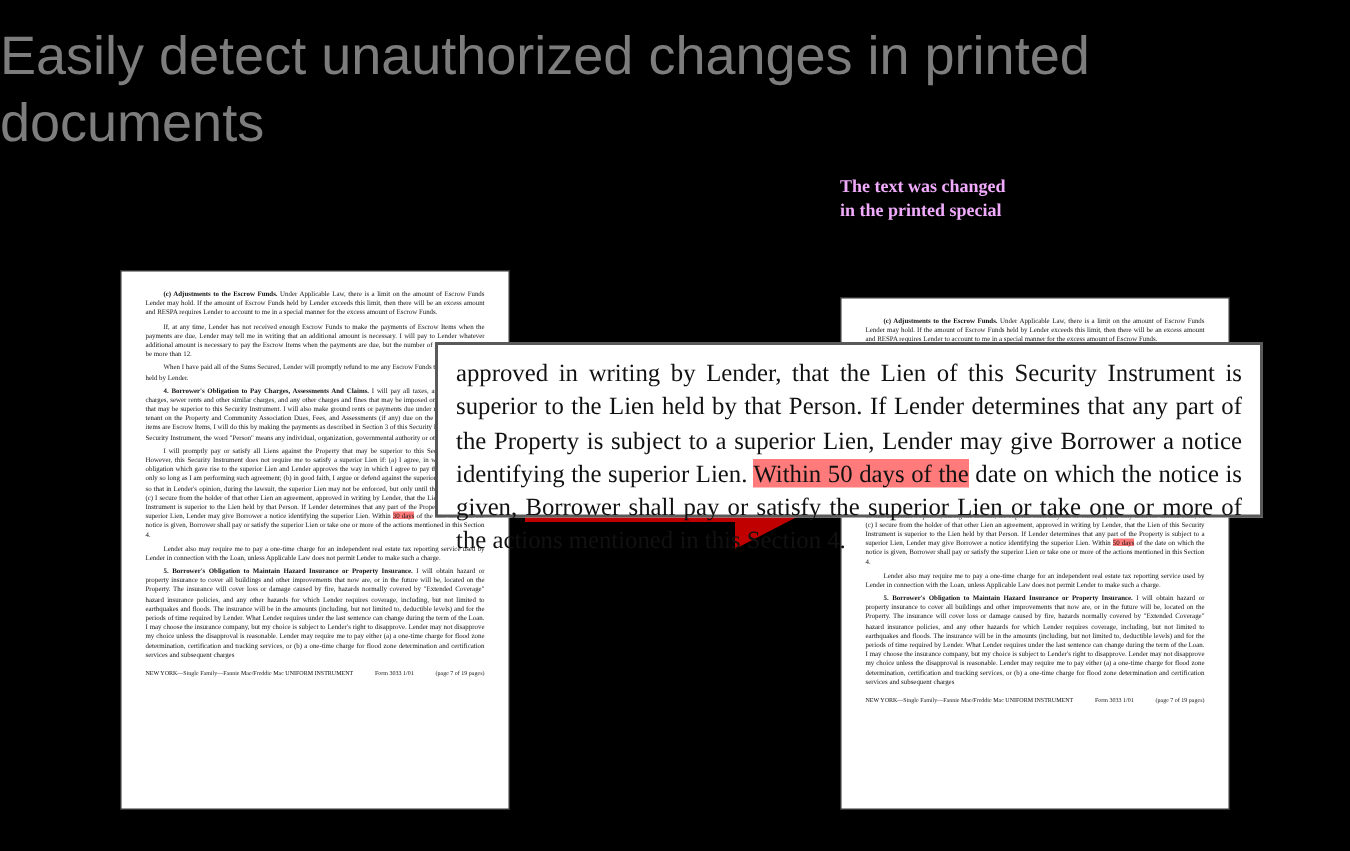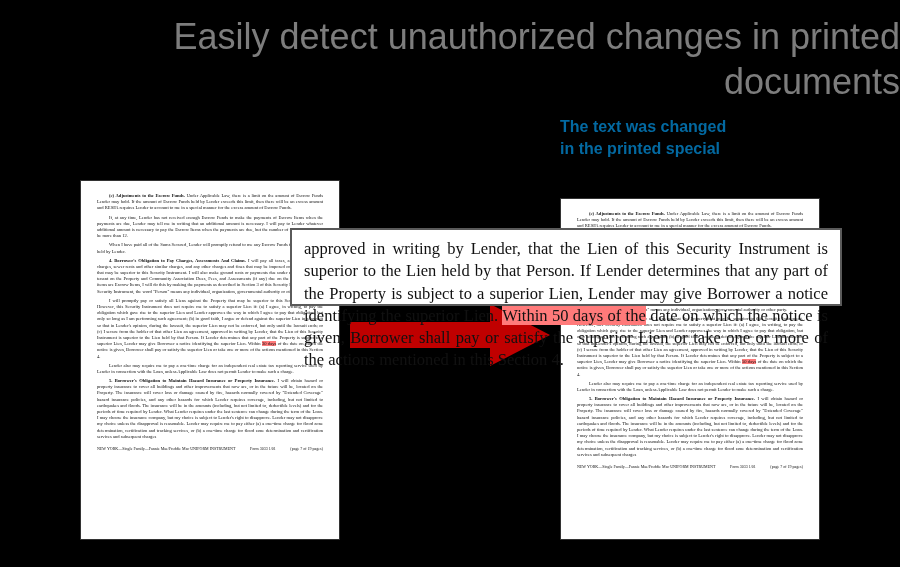--- a/index.html
+++ b/index.html
@@ -1,32 +1,32 @@
 <!DOCTYPE html>
 <html><head>
 <meta charset="utf-8">
 <style>
 html,body{margin:0;padding:0;width:900px;height:567px;background:#000;font-family:Arial,Helvetica,sans-serif;overflow:hidden}
 .stage{position:relative;width:900px;height:567px}
-.title{position:absolute;top:14px;left:0;right:0;text-align:right;color:#7d7d7d;font-family:"Segoe UI Light","Segoe UI",Arial,sans-serif;font-weight:300;font-size:36px;line-height:1.25}
-.subtitle{position:absolute;top:116px;left:560px;color:#0369a1;font-family:Liberation Sans, sans-serif;font-weight:700;font-size:16px;line-height:1.35}
+.title{position:absolute;top:14px;left:0;right:0;text-align:left;color:#7d7d7d;font-family:"Segoe UI Light","Segoe UI",Arial,sans-serif;font-weight:300;font-size:36px;line-height:1.25}
+.subtitle{position:absolute;top:116px;left:560px;color:#f0abfc;font-family:Liberation Serif, serif;font-weight:700;font-size:12px;line-height:1.35}
 .page{position:absolute;background:#fff;border:1px solid #333;box-sizing:border-box;padding:12px 16px 18px 16px;overflow:hidden}
 .page-left{top:180px;left:80px;width:260px;height:360px}
 .page-right{top:198px;left:560px;width:260px;height:342px}
 .doc{font-family:"Times New Roman",Times,serif;font-size:4.6px;line-height:1.35;color:#111;text-align:justify;hyphens:auto}
 .doc p{margin:0 0 3px 0;text-indent:12px}
 .doc .secstart{font-weight:700}
 .doc .hl{background:#ff7a7a}
 .doc .footer{margin-top:6px;font-size:4px;display:flex;justify-content:space-between;text-align:left}
 .doc .footer span{white-space:nowrap}
 
 .arrow{position:absolute;top:300px;left:350px;width:200px;height:70px}
 .arrow svg{width:100%;height:100%}
 
-.callout{position:absolute;top:228px;left:290px;width:552px;height:78px;background:#fff;border:2px solid #5a5a5a;box-sizing:border-box;padding:8px 12px;font-family:"Times New Roman",Times,serif;font-size:16.5px;line-height:1.35;color:#111;text-align:justify}
+.callout{position:absolute;top:228px;left:290px;width:552px;height:117px;background:#fff;border:2px solid #5a5a5a;box-sizing:border-box;padding:8px 12px;font-family:"Times New Roman",Times,serif;font-size:16.5px;line-height:1.35;color:#111;text-align:justify}
 .callout .hl{background:#ff7a7a}
 </style>
 </head>
 <body>
 <div class="stage">
 
 <div class="title">
   <span>Easily detect unauthorized changes in printed</span><br>
   <span>documents</span>
 </div>

